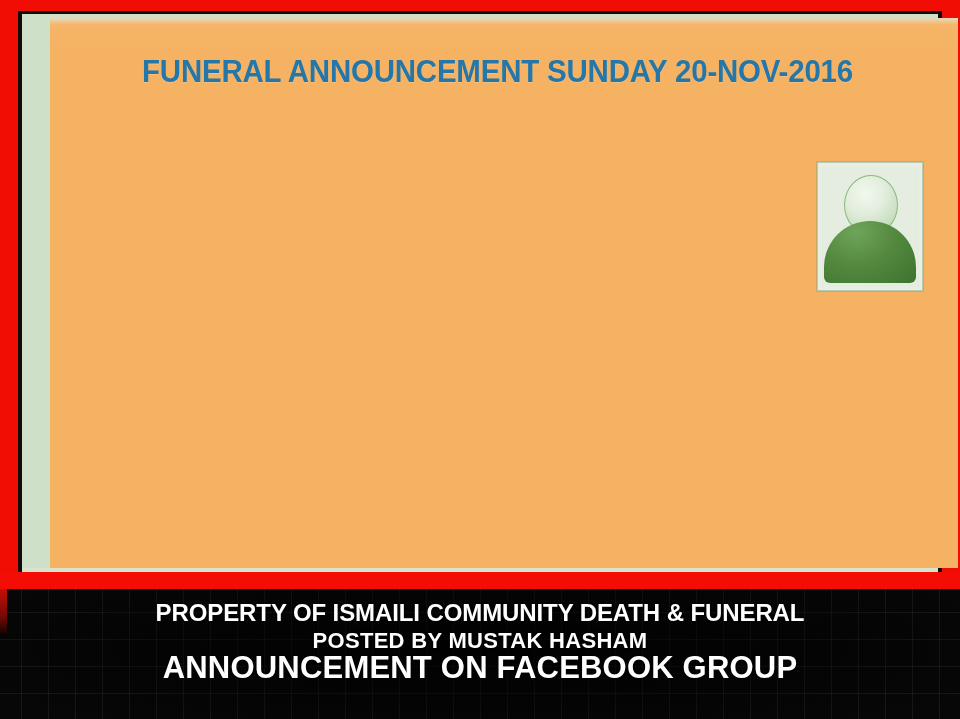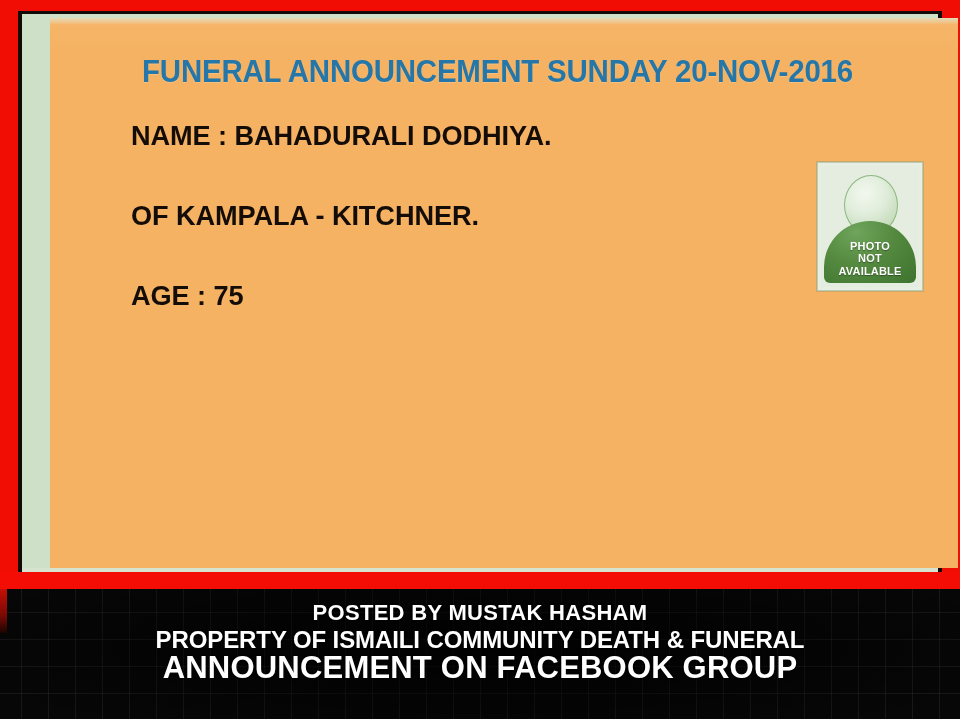--- a/index.html
+++ b/index.html
@@ -259,52 +259,42 @@
 <div id="poster">
 
   <div class="red-frame">
     <div class="dark-hairline"></div>
     <div class="pale-rule"></div>
 
     <div class="card">
 
       <div class="title">FUNERAL ANNOUNCEMENT SUNDAY 20-NOV-2016</div>
 
-      <div class="body-text">
-        <div class="line gap-after">NAME : BAHADURALI DODHIYA.</div>
-        <div class="line gap-after">OF KAMPALA - KITCHNER.</div>
-        <div class="line">AGE : 75</div>
-      </div>
 
 
 
       <div class="photo-box">
         <div class="photo-inner">
           <div class="silhouette-head"></div>
           <div class="silhouette-body"></div>
-          <div class="photo-caption">
-            <span>PHOTO</span>
-            <span>NOT</span>
-            <span>AVAILABLE</span>
-          </div>
         </div>
       </div>
 
     </div>
 
     <div class="band-pale"></div>
   </div>
 
   <div class="red-band"></div>
 
   <div class="footer">
     <div class="footer-grid"></div>
     <div class="footer-glow"></div>
     <div class="footer-left-red"></div>
 
     <div class="footer-text">
+      <div class="f-line f2">PROPERTY OF ISMAILI COMMUNITY DEATH &amp; FUNERAL</div>
       <div class="f-line f1">POSTED BY MUSTAK HASHAM</div>
-      <div class="f-line f2">PROPERTY OF ISMAILI COMMUNITY DEATH &amp; FUNERAL</div>
       <div class="f-line f3">ANNOUNCEMENT ON FACEBOOK GROUP</div>
     </div>
   </div>
 
 </div>
 
 </body></html>

